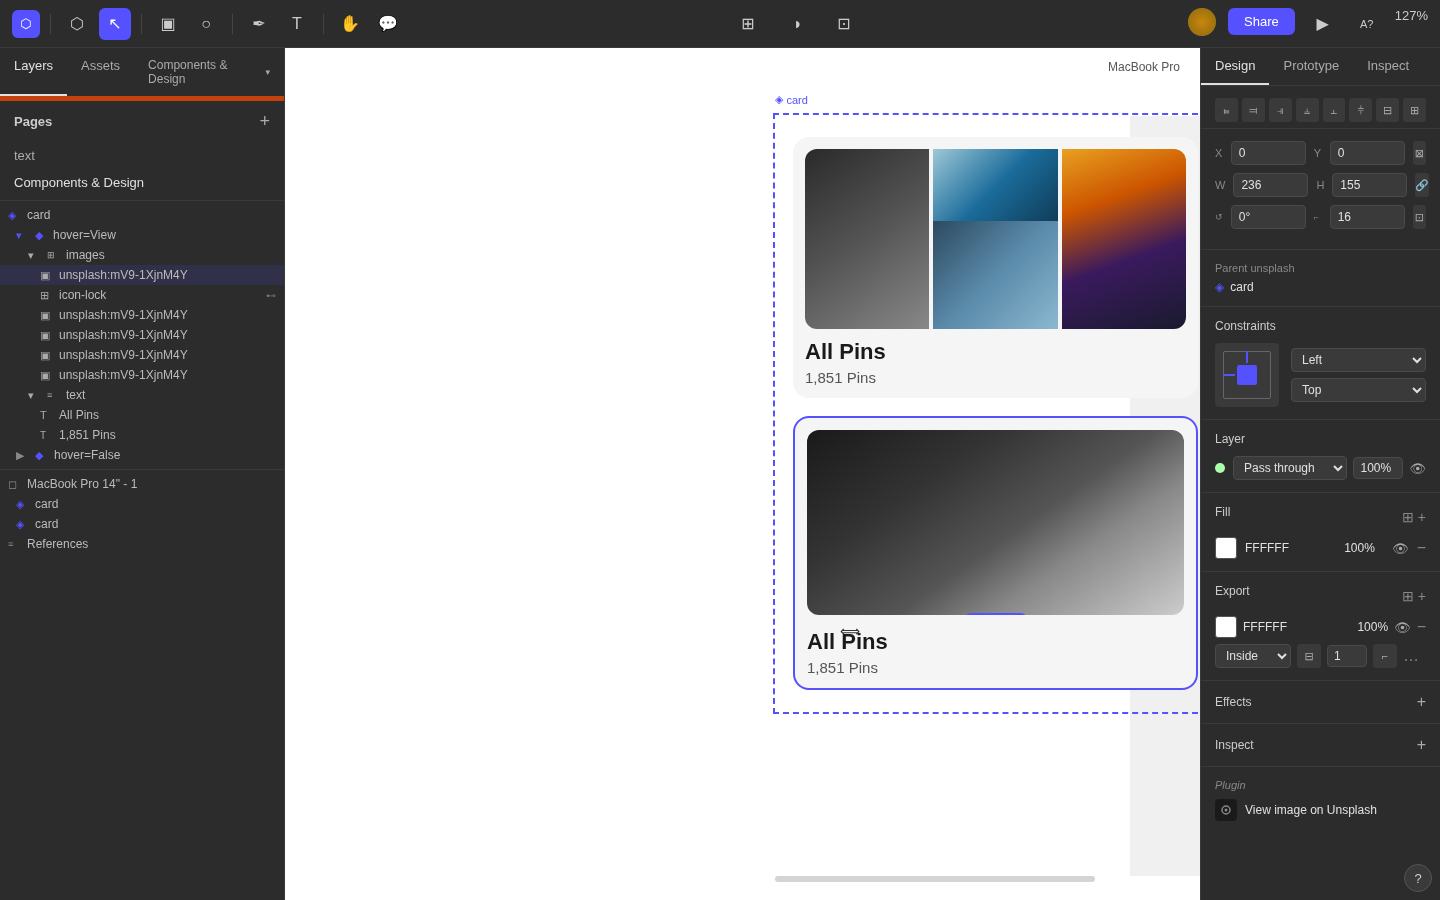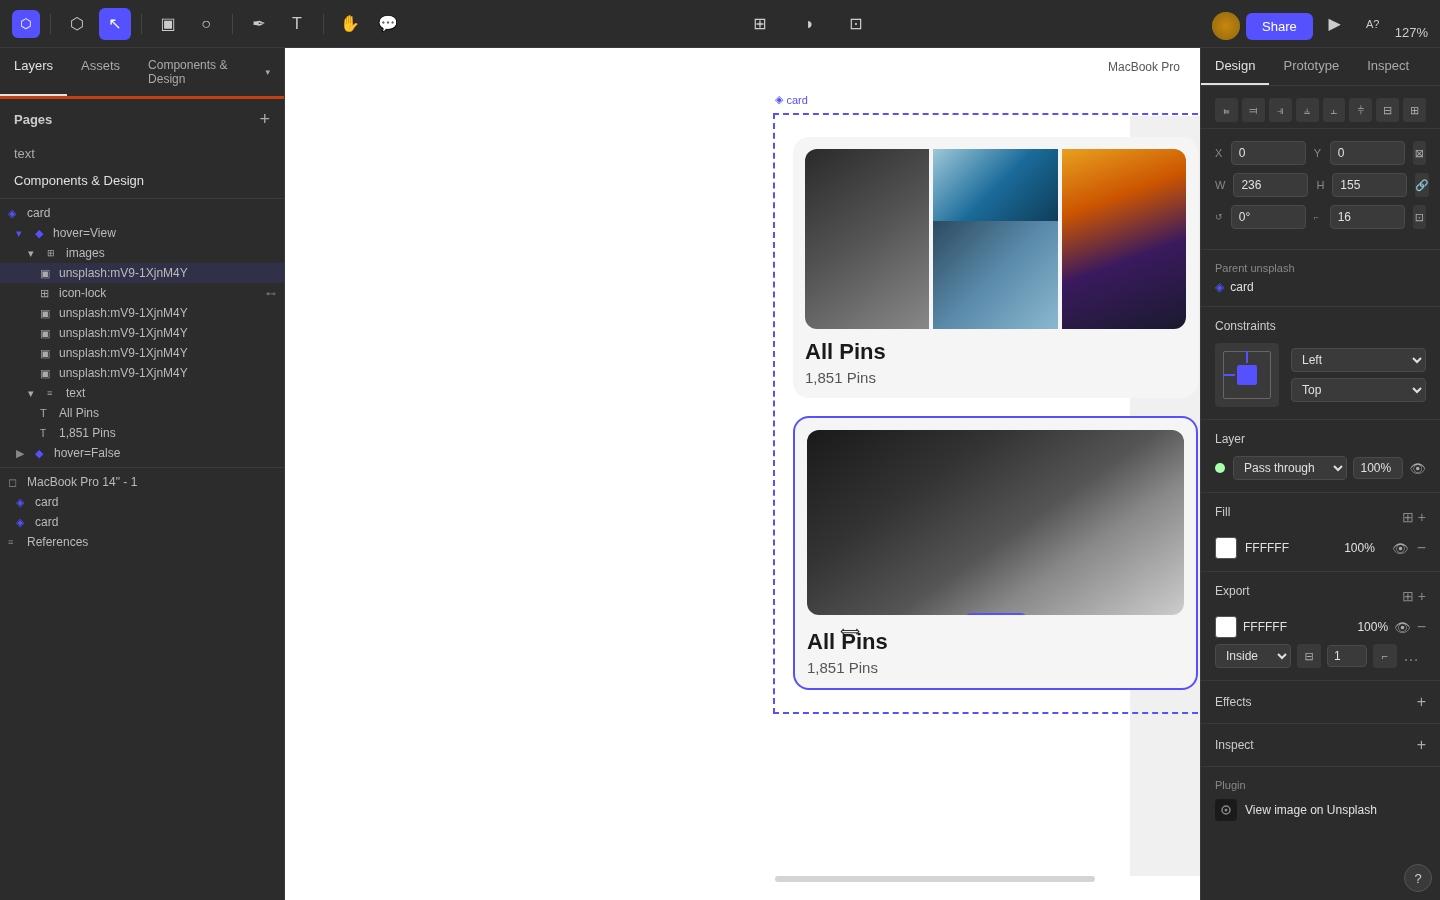--- a/index.html
+++ b/index.html
@@ -4,32 +4,32 @@
   <style>
     * { box-sizing: border-box; margin: 0; padding: 0; }
     body { font-family: -apple-system, BlinkMacSystemFont, 'Segoe UI', sans-serif; background: #1e1e1e; color: #e0e0e0; width: 1440px; height: 900px; overflow: hidden; display: flex; flex-direction: column; }
 
     
     .toolbar { height: 48px; background: #2c2c2c; border-bottom: 1px solid #3a3a3a; display: flex; align-items: center; padding: 0 12px; gap: 8px; flex-shrink: 0; }
     .toolbar-left { display: flex; align-items: center; gap: 6px; }
     .tool-btn { width: 32px; height: 32px; border-radius: 6px; border: none; background: transparent; color: #ccc; cursor: pointer; display: flex; align-items: center; justify-content: center; font-size: 16px; }
     .tool-btn.active { background: #5551ff; color: white; }
     .toolbar-center { flex: 1; display: flex; align-items: center; justify-content: center; gap: 16px; }
-    .toolbar-right { display: flex; align-items: flex-end; gap: 6px; }
+    .toolbar-right { display: flex; align-items: flex-start; gap: 12px; }
     .share-btn { background: #5551ff; color: white; border: none; border-radius: 6px; padding: 6px 16px; font-size: 13px; cursor: pointer; font-weight: 500; }
     .avatar { width: 28px; height: 28px; border-radius: 50%; background: #8b6914; display: flex; align-items: center; justify-content: center; font-size: 11px; overflow: hidden; }
     .zoom-text { font-size: 13px; color: #ccc; }
     .sep { width: 1px; height: 20px; background: #444; margin: 0 4px; }
 
     
     .main { display: flex; flex: 1; overflow: hidden; }
 
     
     .left-panel { width: 285px; background: #2c2c2c; border-right: 1px solid #3a3a3a; display: flex; flex-direction: column; flex-shrink: 0; }
-    .panel-tabs { display: flex; border-bottom: 3px solid #c2410c; }
+    .panel-tabs { display: flex; border-bottom: 5px solid #c2410c; }
     .panel-tab { padding: 10px 14px; font-size: 13px; cursor: pointer; color: #aaa; border-bottom: 2px solid transparent; }
     .panel-tab.active { color: #e0e0e0; border-bottom: 2px solid #e0e0e0; }
     .panel-tab-extra { padding: 10px 14px; font-size: 13px; cursor: pointer; color: #aaa; }
 
     
     .pages-header { display: flex; align-items: center; justify-content: space-between; padding: 10px 14px; font-size: 13px; font-weight: 600; color: #ccc; }
     .pages-header .add-btn { background: none; border: none; color: #aaa; font-size: 18px; cursor: pointer; }
     .page-item { padding: 6px 14px; font-size: 13px; cursor: pointer; color: #aaa; }
     .page-item.active { color: #e0e0e0; }
     .section-divider { height: 1px; background: #3a3a3a; margin: 4px 0; }
@@ -470,21 +470,21 @@
     </div>
 
     <div class="export-section">
       <div class="export-header">
         <span class="effects-label">Inspect</span>
         <button class="add-effect-btn">+</button>
       </div>
     </div>
 
     <div class="plugin-section">
-      <div style="font-size:11px; color:#888; margin-bottom:8px; display:flex; align-items:center; justify-content:space-between;">
+      <div style="font-size:11px; color:#888; margin-bottom:8px; display:flex; align-items:center; justify-content:space-between;font-style:italic;">
         <span>Plugin</span>
       </div>
       <div class="plugin-row">
         <div class="plugin-icon">
           <svg width="16" height="16" viewBox="0 0 16 16" fill="none">
             <rect width="16" height="16" rx="3" fill="#1a1a1a"></rect>
             <circle cx="8" cy="8" r="4" fill="none" stroke="#888" stroke-width="1.5"></circle>
             <circle cx="8" cy="8" r="1.5" fill="#888"></circle>
           </svg>
         </div>

